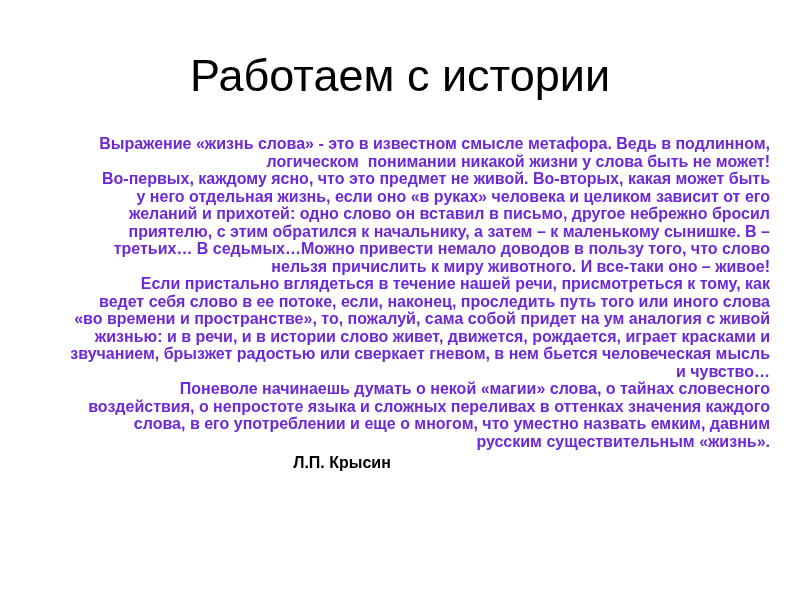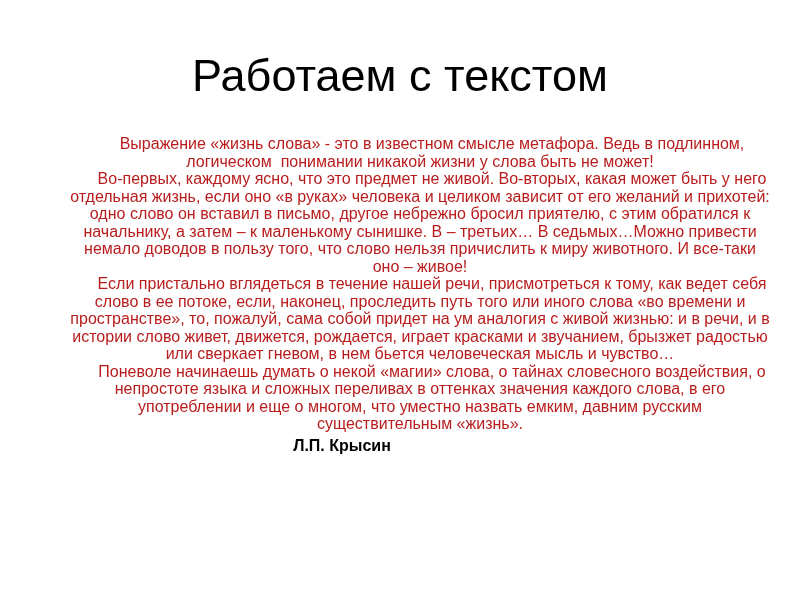--- a/index.html
+++ b/index.html
@@ -34,42 +34,42 @@
   }
   .text-block {
     position: absolute;
     top: 135px;
     left: 70px;
     width: 700px;
   }
   .para {
     margin: 0;
     font-size: 16px;
-    font-weight: 400;
+    font-weight: 700;
     line-height: 17.5px;
-    color: #b91c1c;
-    text-align: center;
+    color: #6d28d9;
+    text-align: right;
     text-indent: 24px;
     white-space: pre-wrap;
   }
   .author-line {
     margin: 4px;
     font-size: 16px;
     font-weight: 700;
     line-height: 17.5px;
     color: #000000;
     text-align: center;
     margin-right: 160px;
   }
 </style>
 </head>
 <body>
 
 <div class="slide">
-  <h1 class="slide-title">Работаем с текстом</h1>
+  <h1 class="slide-title">Работаем с истории</h1>
 
   <div class="text-block">
     <p class="para">Выражение «жизнь слова» - это в известном смысле метафора. Ведь в подлинном, логическом  понимании никакой жизни у слова быть не может!</p>
     <p class="para">Во-первых, каждому ясно, что это предмет не живой. Во-вторых, какая может быть у него отдельная жизнь, если оно «в руках» человека и целиком зависит от его желаний и прихотей: одно слово он вставил в письмо, другое небрежно бросил приятелю, с этим обратился к начальнику, а затем – к маленькому сынишке. В – третьих… В седьмых…Можно привести немало доводов в пользу того, что слово нельзя причислить к миру животного. И все-таки оно – живое!</p>
     <p class="para">Если пристально вглядеться в течение нашей речи, присмотреться к тому, как ведет себя слово в ее потоке, если, наконец, проследить путь того или иного слова «во времени и пространстве», то, пожалуй, сама собой придет на ум аналогия с живой жизнью: и в речи, и в истории слово живет, движется, рождается, играет красками и звучанием, брызжет радостью или сверкает гневом, в нем бьется человеческая мысль и чувство…</p>
     <p class="para">Поневоле начинаешь думать о некой «магии» слова, о тайнах словесного воздействия, о непростоте языка и сложных переливах в оттенках значения каждого слова, в его употреблении и еще о многом, что уместно назвать емким, давним русским существительным «жизнь».</p>
     <p class="author-line">Л.П. Крысин</p>
   </div>
 </div>
 

